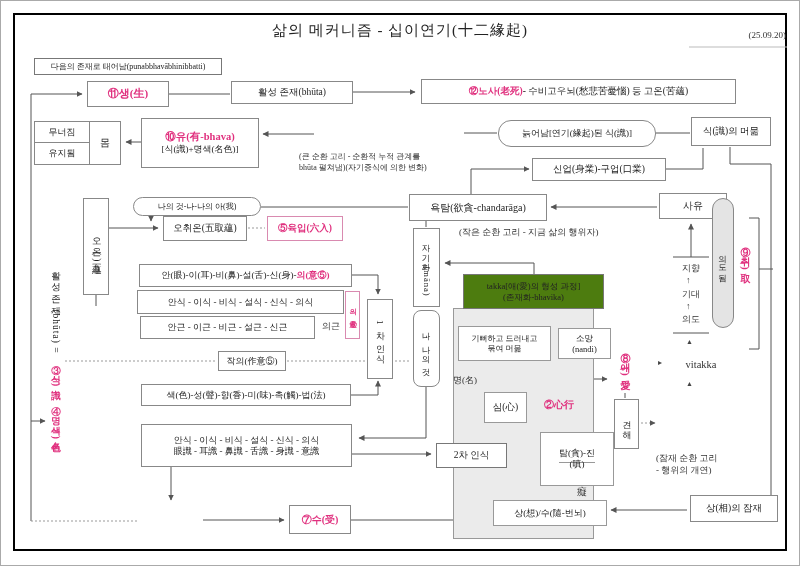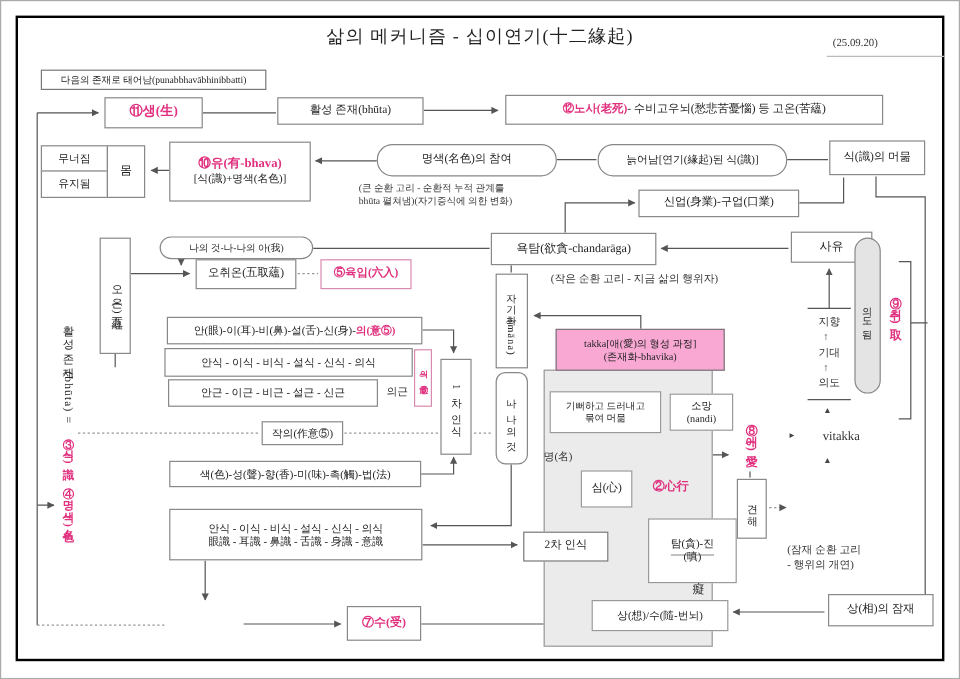--- a/index.html
+++ b/index.html
@@ -10,21 +10,21 @@
       font-size:10px;text-align:center;box-sizing:border-box;line-height:1.2;z-index:2;}
   .nb{border:none;background:transparent;}
   .stadium{border-radius:13px;}
   .pink{color:#e0307e;font-weight:600;}
   .pinkborder{border-color:#d98ab0;}
   .vtext{writing-mode:vertical-rl;text-orientation:mixed;letter-spacing:1px;}
   .col{flex-direction:column;}
   .note{position:absolute;font-size:8px;color:#333;line-height:1.35;z-index:2;}
   svg#wires{position:absolute;left:0;top:0;z-index:1;}
   #title{position:absolute;left:0;top:20px;width:100%;text-align:center;font-size:15px;letter-spacing:1px;z-index:2;}
-  #date{position:absolute;left:693px;top:29px;width:92px;font-size:9px;text-align:left;z-index:2;color:#333;}
+  #date{position:absolute;left:693px;top:29px;width:92px;font-size:9px;text-align:right;z-index:2;color:#333;}
   .glyph{position:absolute;z-index:2;color:#444;}
 </style>
 </head>
 <body>
 
 <div id="page">
   <div id="frame"></div>
   <div id="title">삶의 메커니즘 - 십이연기(十二緣起)</div>
   <div id="date">(25.09.20)</div>
 
@@ -110,23 +110,20 @@
   <div class="bx" style="left:33px;top:141px;width:56px;height:23px;font-size:9px;">
       <span>유지됨</span>
     </div>
   <div class="bx" style="left:88px;top:120px;width:32px;height:44px;font-size:10px;">
       <span>몸</span>
     </div>
   <div class="bx col" style="left:140px;top:117px;width:118px;height:50px;">
     <span class="pink" style="font-size:10.5px;">⑩유(有-bhava)</span>
     <span style="font-size:9px;">[식(識)+명색(名色)]</span>
   </div>
-  <div class="bx stadium" style="left:313px;top:119px;width:150px;height:27px;font-size:9.5px;">
-      <span>명색(名色)의 참여</span>
-    </div>
   <div class="bx stadium" style="left:497px;top:119px;width:158px;height:27px;font-size:9px;">
       <span>늙어남[연기(緣起)된 식(識)]</span>
     </div>
   <div class="bx" style="left:690px;top:116px;width:80px;height:29px;font-size:9.5px;">
       <span>식(識)의 머묾</span>
     </div>
 
   <div class="note" style="left:298px;top:151px;width:184px;">
     <div>(큰 순환 고리 - 순환적 누적 관계를</div>
     <div>bhūta 펼쳐냄)(자기증식에 의한 변화)</div>
@@ -207,21 +204,21 @@
   <div class="bx col" style="left:140px;top:423px;width:211px;height:43px;font-size:9px;">
     <span>안식 - 이식 - 비식 - 설식 - 신식 - 의식</span>
     <span>眼識 - 耳識 - 鼻識 - 舌識 - 身識 - 意識</span>
   </div>
 
   <div class="bx" style="left:288px;top:504px;width:62px;height:29px;">
       <span class="pink" style="font-size:10px;">⑦수(受)</span>
     </div>
 
   <div class="bx" style="left:452px;top:307px;width:141px;height:231px;background:#ebebeb;border-color:#999;"></div>
-  <div class="bx col" style="left:462px;top:273px;width:141px;height:35px;background:#f9a8d4;border-color:#777;font-size:8.5px;">
+  <div class="bx col" style="left:462px;top:273px;width:141px;height:35px;background:#4d7c0f;border-color:#777;font-size:8.5px;">
     <span>takka[애(愛)의 형성 과정]</span>
     <span>(존재화-bhavika)</span>
   </div>
   <div class="bx col" style="left:457px;top:325px;width:93px;height:35px;font-size:8px;border-color:#999;">
     <span>기뻐하고 드러내고</span>
     <span>묶여 머묾</span>
   </div>
   <div class="bx col" style="left:557px;top:327px;width:53px;height:31px;font-size:8.5px;border-color:#999;">
     <span>소망</span>
     <span>(nandi)</span>

